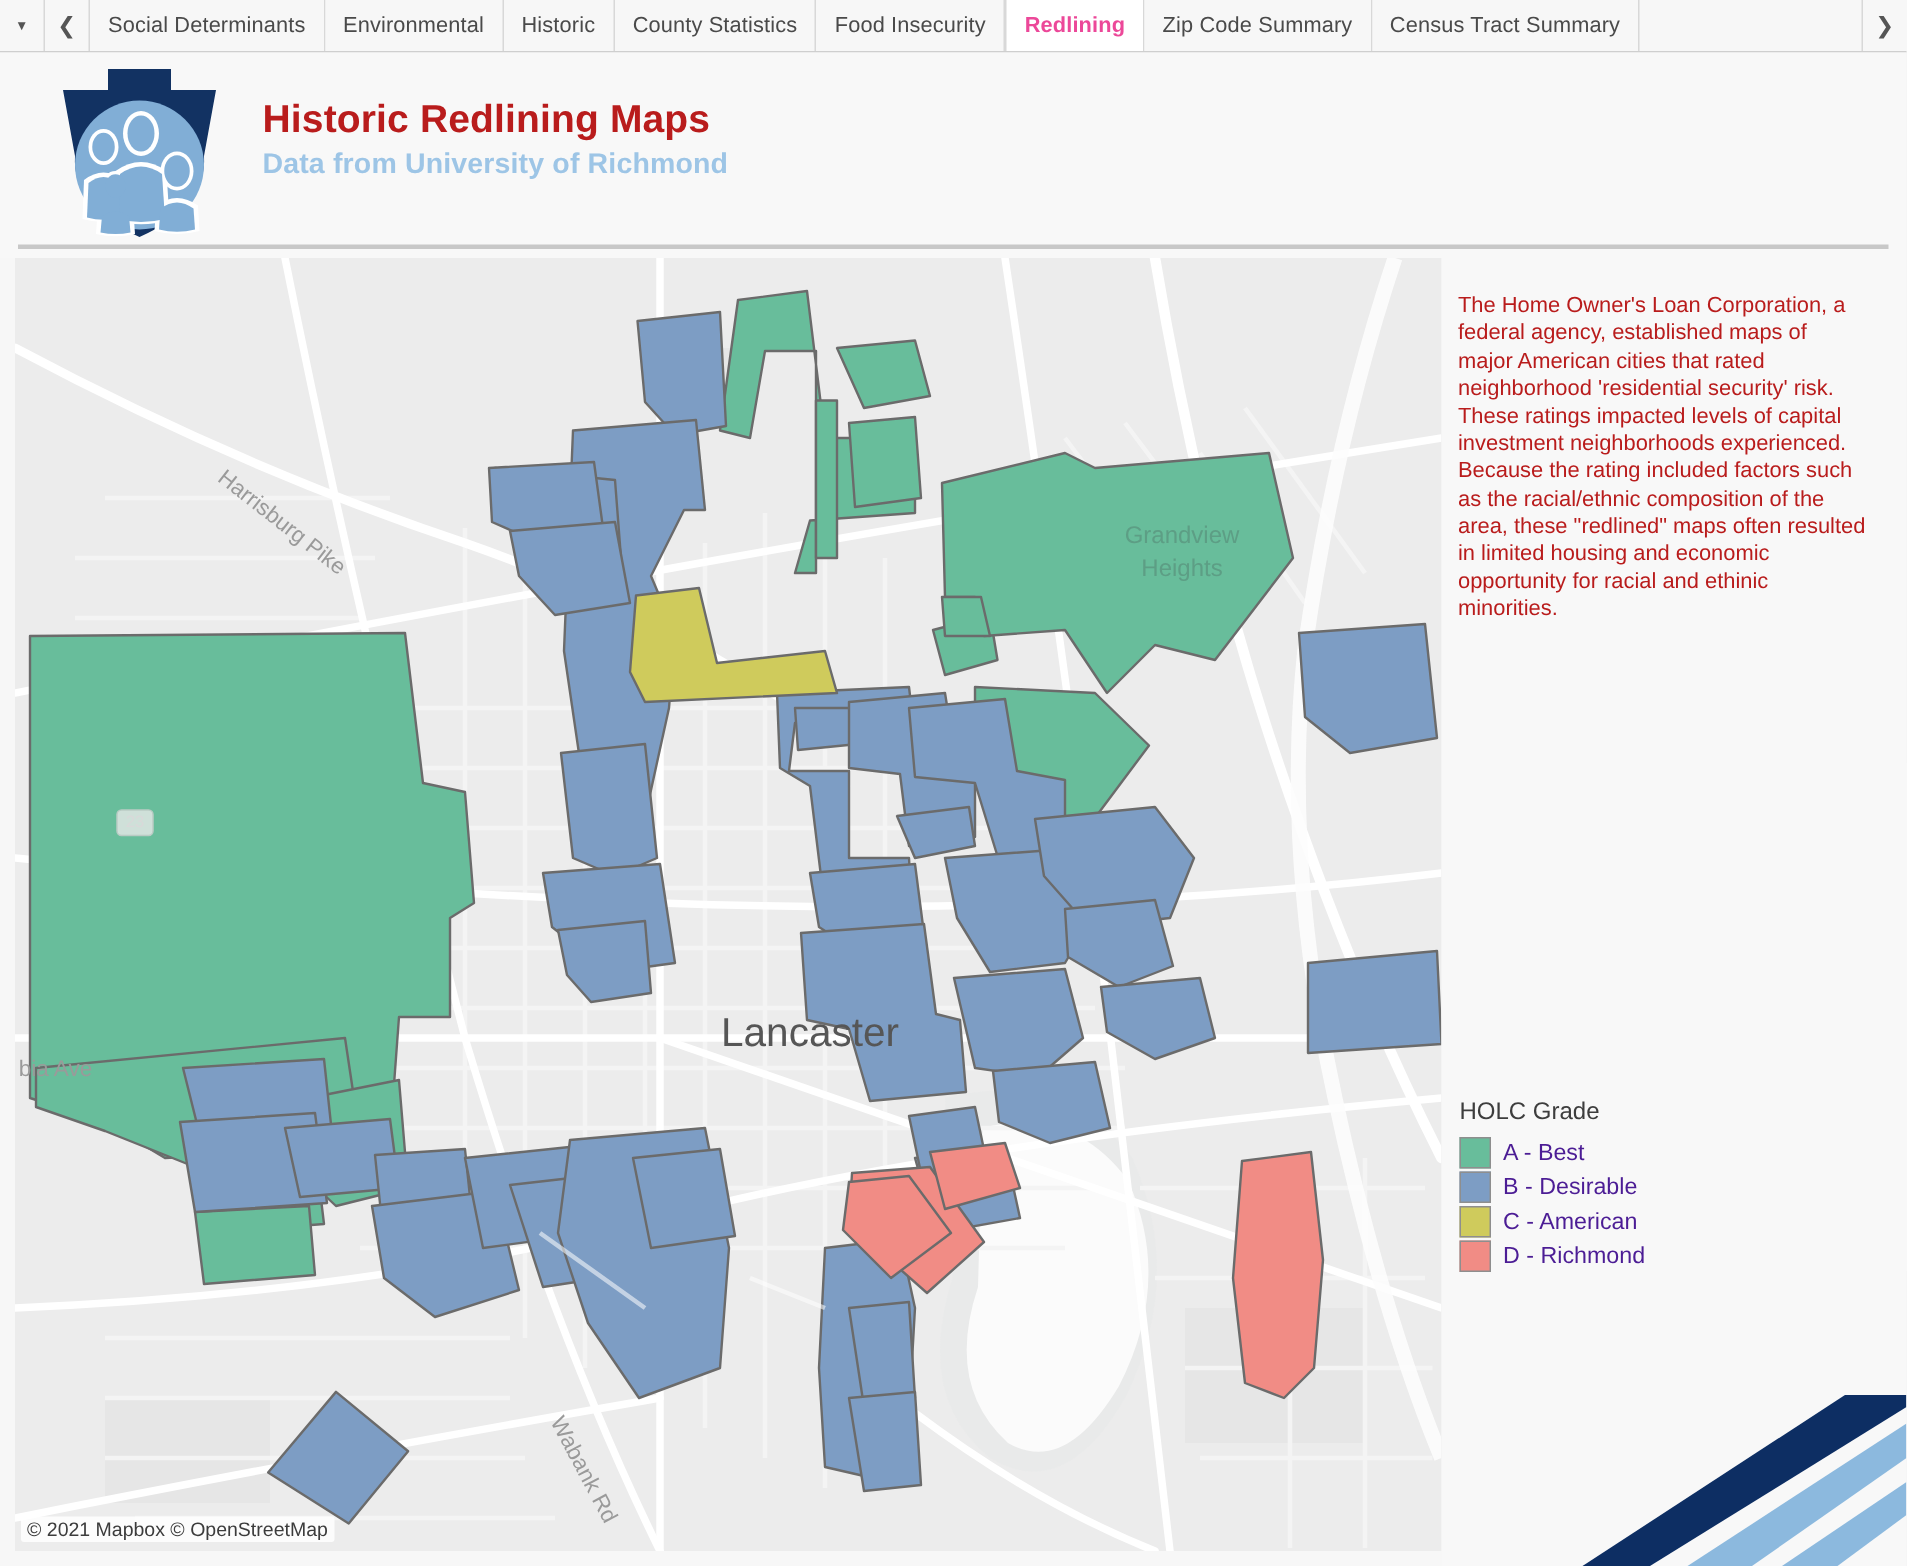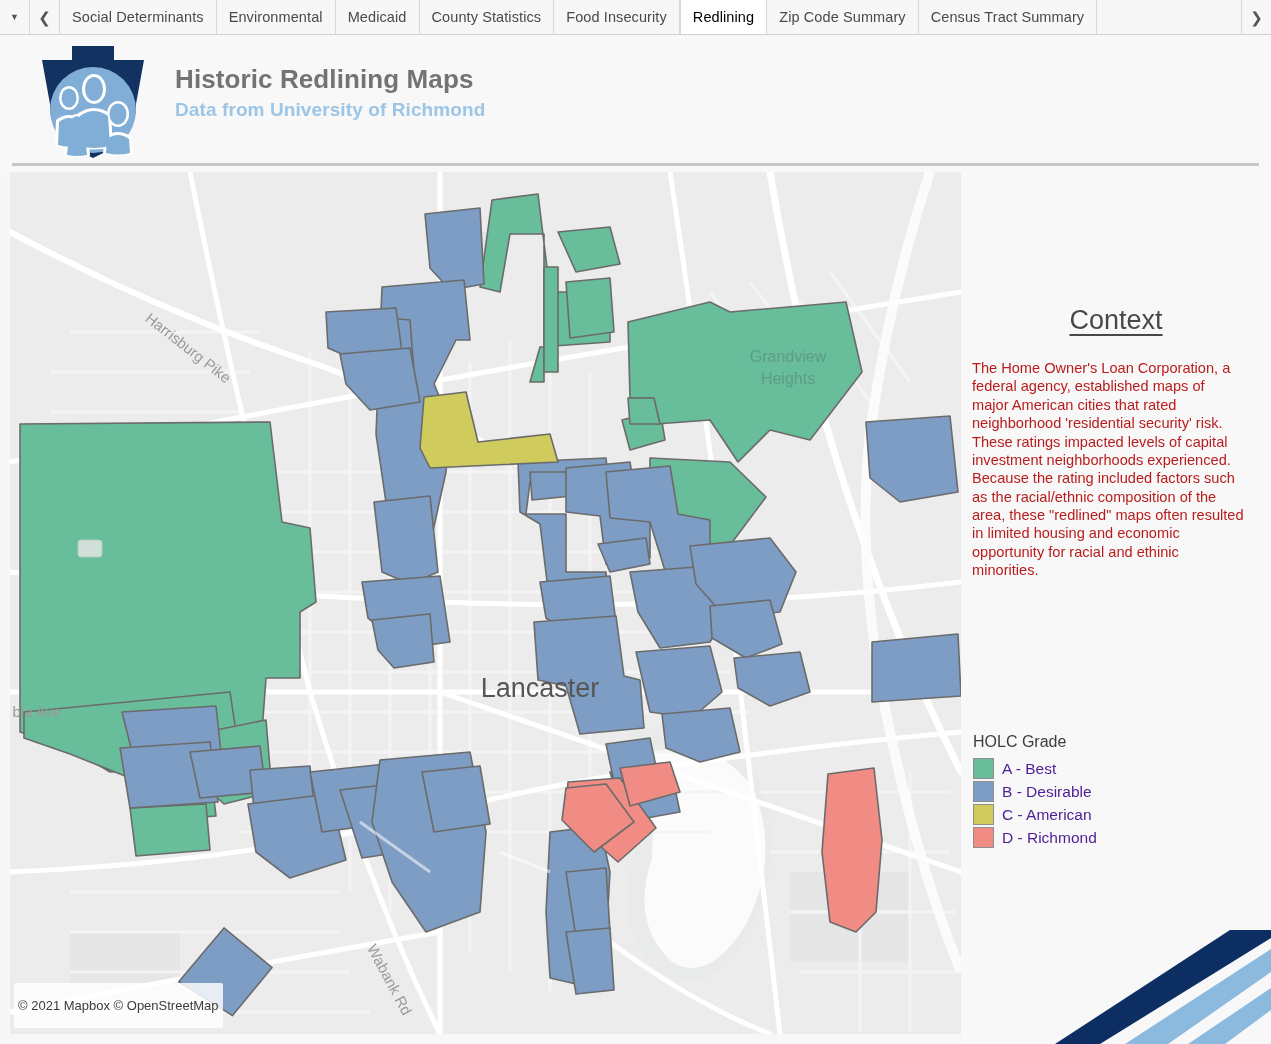--- a/index.html
+++ b/index.html
@@ -33,40 +33,40 @@
     display: flex; align-items: center;
     padding: 0 12px;
     font-size: 14.5px; color: #4a4a4a;
     background: #f7f7f7;
     border-right: 1px solid #d8d8d8;
     white-space: nowrap; cursor: pointer;
     letter-spacing: .1px;
   }
   .tab.active {
     background: #ffffff;
-    color: #000000; font-weight: normal;
+    color: #ec4899; font-weight: bold;
     border-left: 1px solid #d8d8d8;
     box-shadow: inset 0 2px 0 #ffffff;
   }
   .chev { font-size: 15px; line-height: 1; color: #555; }
   .caret { font-size: 9px; color: #555; }
 
   
   .header {
     position: absolute; top: 35px; left: 0;
     width: 1271px; height: 137px;
     background: #f8f8f8;
   }
   .logo {
     position: absolute; left: 32px; top: 7px;
     width: 122px; height: 120px;
   }
   .title-block { position: absolute; left: 175px; top: 30px; }
   .maintitle {
-    font-size: 26px; font-weight: bold; color: #737373;
+    font-size: 26px; font-weight: bold; color: #b91c1c;
     letter-spacing: .1px; line-height: 1.1;
   }
   .subtitle {
     font-size: 19px; font-weight: bold; color: #9dc5e6;
     margin-top: 5px; letter-spacing: .1px;
   }
   .hdr-rule {
     position: absolute; left: 12px; top: 128px;
     width: 1247px; height: 3px; background: #c8c8c8;
   }
@@ -76,21 +76,21 @@
     position: absolute; left: 10px; top: 172px;
     width: 951px; height: 862px;
     background: #ececec;
     overflow: hidden;
   }
   .map-svg { display: block; width: 951px; height: 862px; }
   .attrib {
     position: absolute; left: 4px; bottom: 6px;
     font-size: 13px; color: #3c3c3c;
     background: rgba(255,255,255,.82);
-    padding: 15px 4px; border-radius: 2px;
+    padding: 1px 4px; border-radius: 2px;
     white-space: nowrap;
   }
 
   
   .panel {
     position: absolute; left: 961px; top: 172px;
     width: 310px; height: 872px;
     background: #f8f8f8;
     overflow: hidden;
   }
@@ -122,21 +122,21 @@
 <div class="tabbar">
   <div class="tab-nav">
     <span class="caret">▼</span>
   </div>
   <div class="tab-nav">
     <span class="chev">❮</span>
   </div>
   <div class="tab-scroll" id="tab-scroll">
       <div class="tab">Social Determinants</div>
       <div class="tab">Environmental</div>
-      <div class="tab">Medicaid</div>
+      <div class="tab">Historic</div>
       <div class="tab">County Statistics</div>
       <div class="tab">Food Insecurity</div>
       <div class="tab active">Redlining</div>
       <div class="tab">Zip Code Summary</div>
       <div class="tab">Census Tract Summary</div>
     </div>
   <div class="tab-nav last">
     <span class="chev">❯</span>
   </div>
 </div>
@@ -303,21 +303,20 @@
       <rect x="68" y="368" width="24" height="17" rx="3" fill="#e9e9e9" stroke="#cfcfcf" stroke-width="1" opacity=".8"></rect>
     </g>
 
     <text id="city-label" x="530" y="525" text-anchor="middle" font-family="Liberation Sans, sans-serif" font-size="27" fill="#565656">Lancaster</text>
   </svg>
 
   <div class="attrib">© 2021 Mapbox  © OpenStreetMap</div>
 </div>
 
 <div class="panel">
-  <div class="ctx-title">Context</div>
   <div class="ctx-body">The Home Owner's Loan Corporation, a federal agency, established maps of major American cities that rated neighborhood 'residential security' risk. These ratings impacted levels of capital investment neighborhoods experienced. Because the rating included factors such as the racial/ethnic composition of the area, these "redlined" maps often resulted in limited housing and economic opportunity for racial and ethinic minorities.</div>
 
   <div class="legend">
     <div class="legend-title">HOLC Grade</div>
     <div id="legend-rows">
         <div class="legend-row">
           <span class="swatch" style="background: rgb(104, 189, 155);"></span>
           <span class="legend-label">A - Best</span>
         </div>
         <div class="legend-row">

